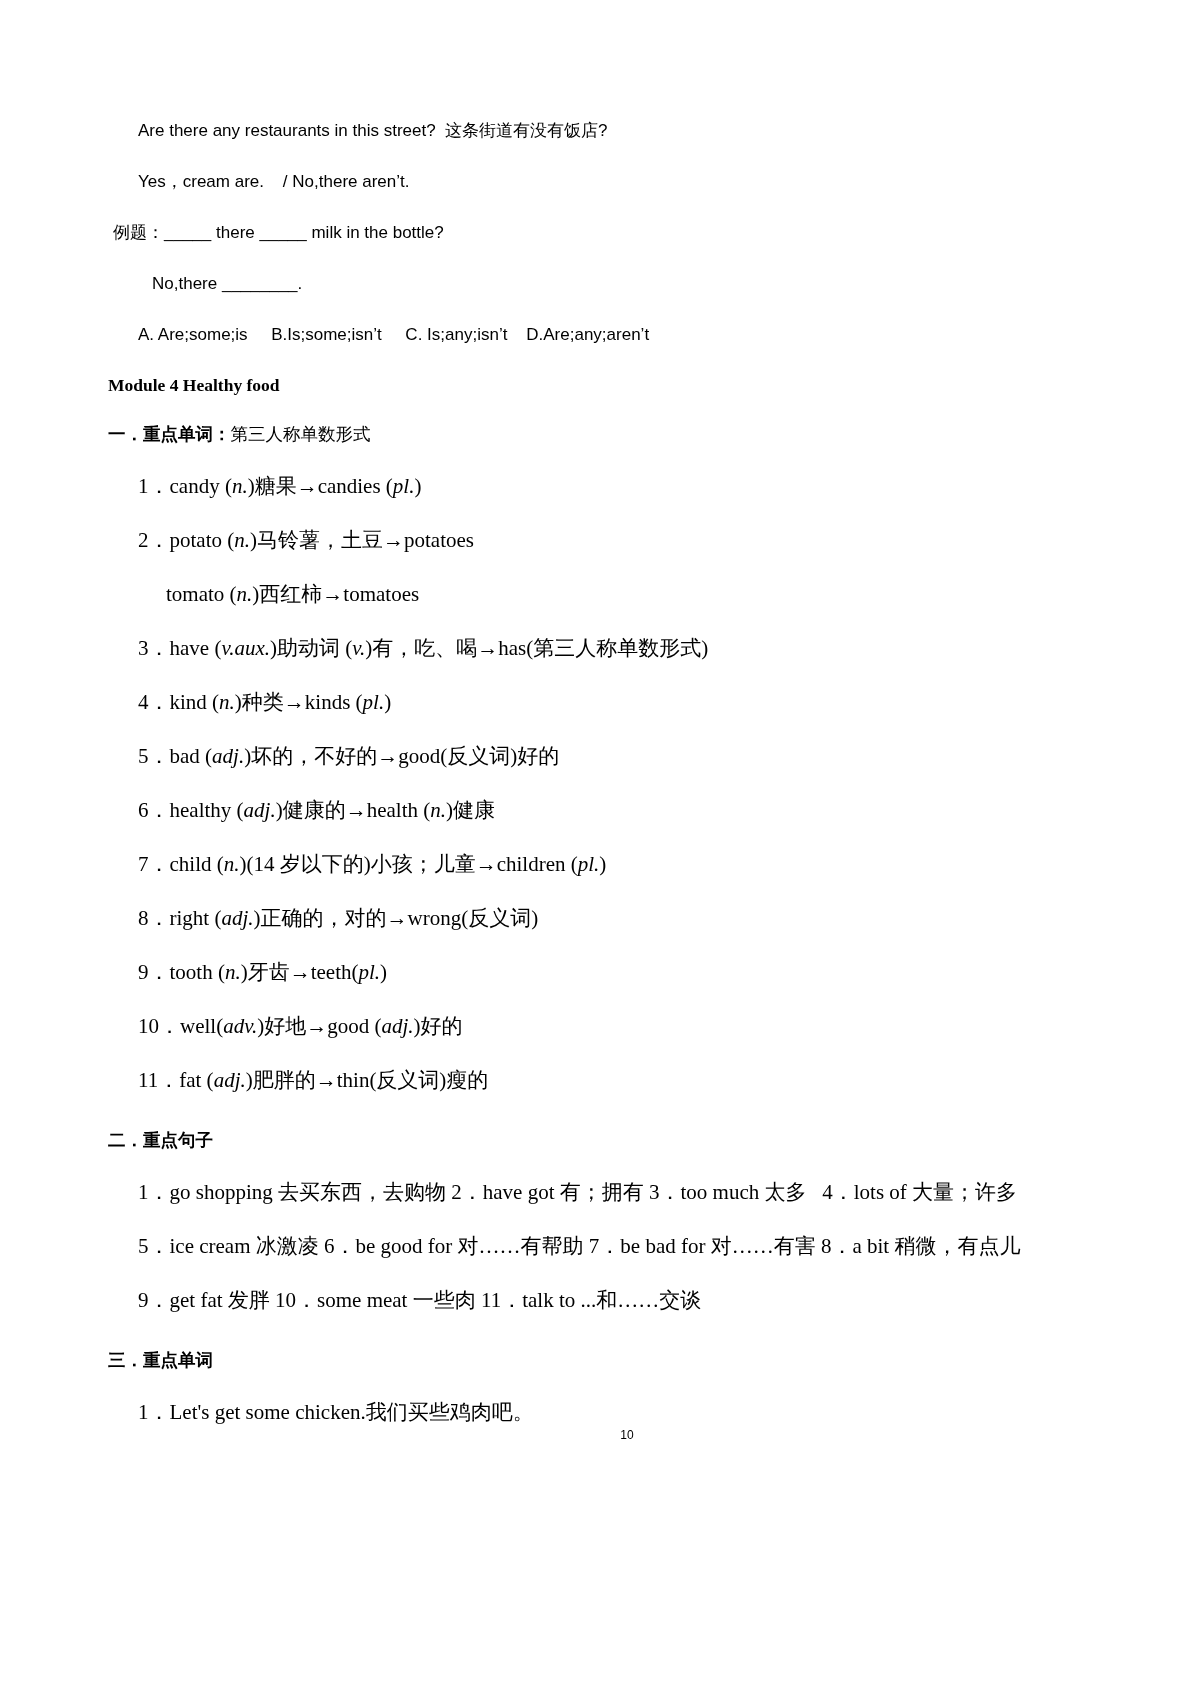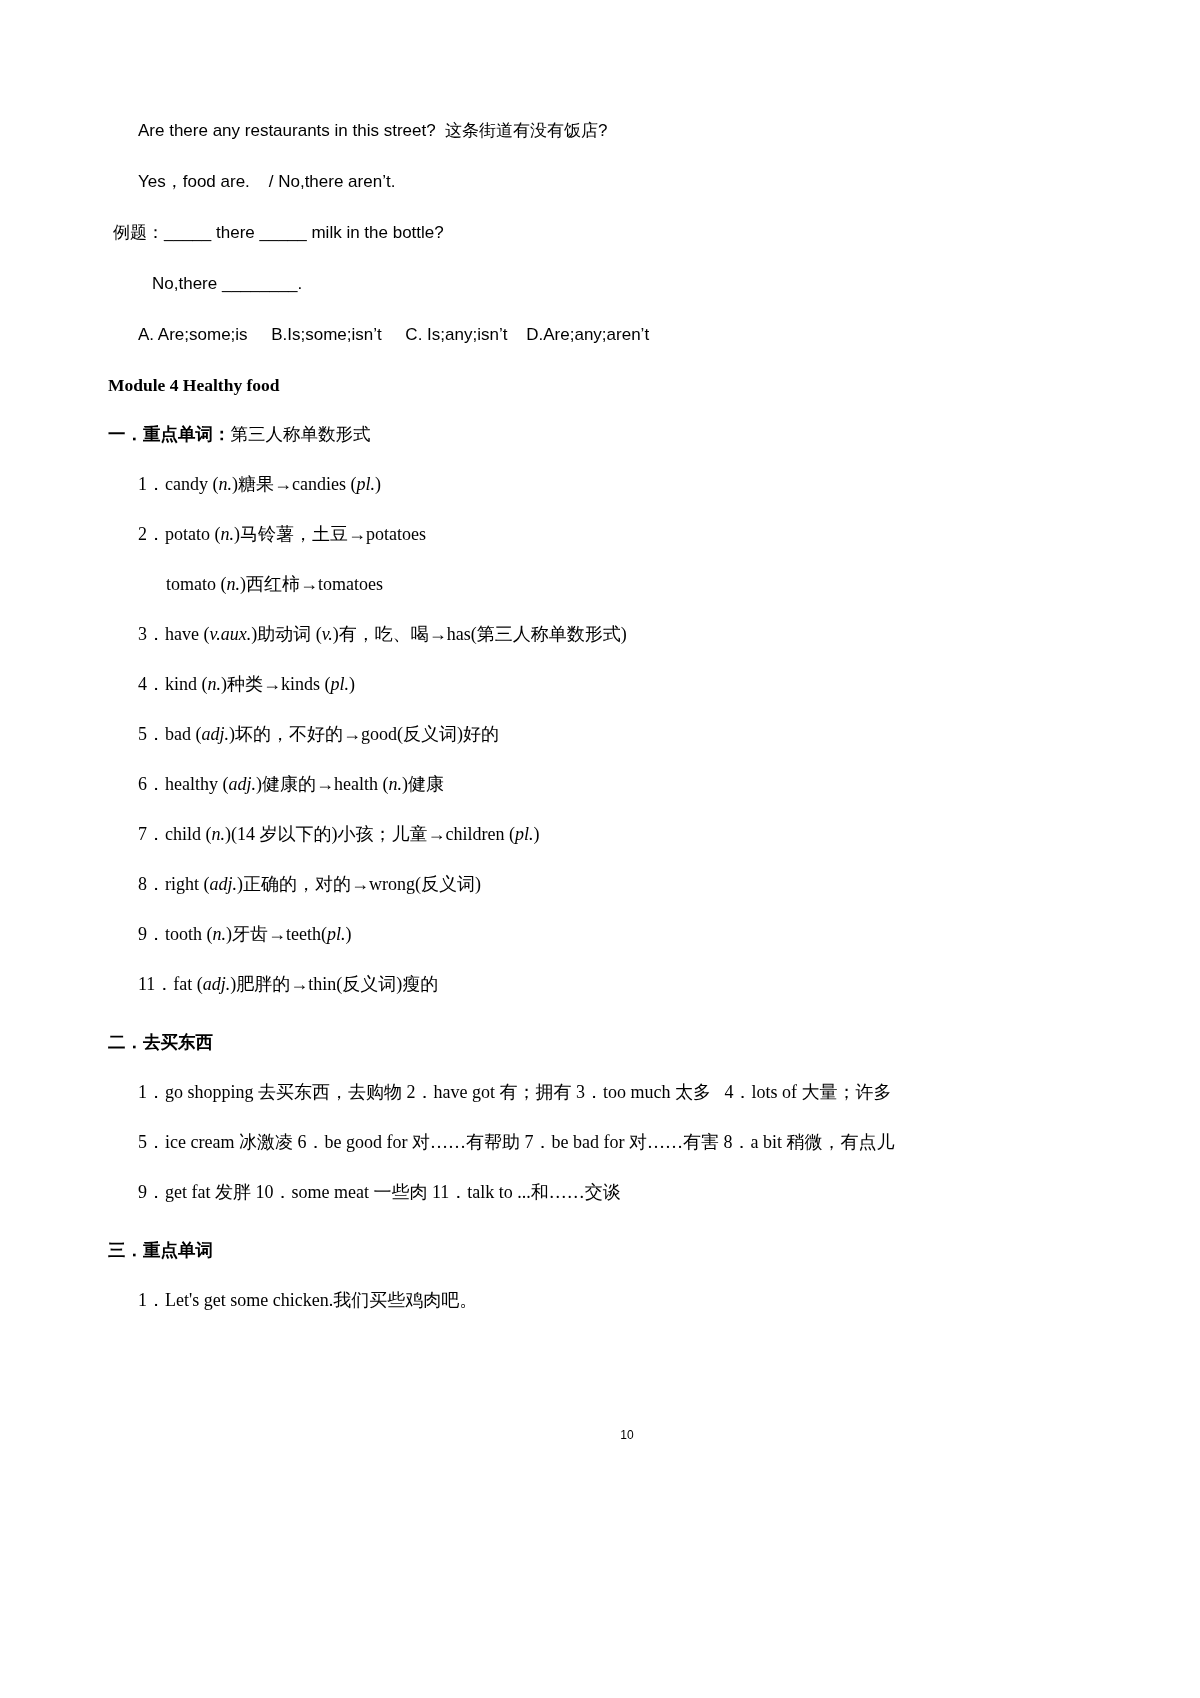--- a/index.html
+++ b/index.html
@@ -42,21 +42,21 @@
     font-weight: bold;
     font-family: "Liberation Serif", serif;
   }
   .sec-heading {
     margin: 0 0 26px 0;
     font-size: 17.5px;
     font-weight: bold;
   }
   .list-row {
     margin: 0 0 26px 0;
-    font-size: 18px;
+    font-size: 21px;
     margin-left: 30px;
     white-space: pre-wrap;
   }
   .spaced-top { margin-top: 34px; }
   .pagenum {
     position: absolute;
     left: 0;
     top: 1428px;
     width: 1200px;
     text-align: center;
@@ -66,42 +66,43 @@
   }
   i { font-style: italic; }
 </style>
 </head>
 <body>
 
 <div class="page">
   <div class="content">
 
     <p class="line sans indent-1">Are there any restaurants in this street?  这条街道有没有饭店?</p>
-    <p class="line sans indent-1">Yes，food are.    / No,there aren’t.</p>
+    <p class="line sans indent-1">Yes，cream are.    / No,there aren’t.</p>
     <p class="line sans indent-2">例题：_____ there _____ milk in the bottle?</p>
     <p class="line sans indent-3">No,there ________.</p>
     <p class="line sans indent-1">A. Are;some;is     B.Is;some;isn’t     C. Is;any;isn’t    D.Are;any;aren’t</p>
 
     <p class="heading">Module 4 Healthy food</p>
 
     <p class="sec-heading"><span>一．重点单词：</span><span style="font-weight:normal">第三人称单数形式</span></p>
 
     <p class="list-row">1．candy (<i>n.</i>)糖果→candies (<i>pl.</i>)</p>
     <p class="list-row">2．potato (<i>n.</i>)马铃薯，土豆→potatoes</p>
     <p class="list-row" style="margin-left:58px">tomato (<i>n.</i>)西红柿→tomatoes</p>
     <p class="list-row">3．have (<i>v.aux.</i>)助动词 (<i>v.</i>)有，吃、喝→has(第三人称单数形式)</p>
     <p class="list-row">4．kind (<i>n.</i>)种类→kinds (<i>pl.</i>)</p>
     <p class="list-row">5．bad (<i>adj.</i>)坏的，不好的→good(反义词)好的</p>
     <p class="list-row">6．healthy (<i>adj.</i>)健康的→health (<i>n.</i>)健康</p>
     <p class="list-row">7．child (<i>n.</i>)(14 岁以下的)小孩；儿童→children (<i>pl.</i>)</p>
     <p class="list-row">8．right (<i>adj.</i>)正确的，对的→wrong(反义词)</p>
     <p class="list-row">9．tooth (<i>n.</i>)牙齿→teeth(<i>pl.</i>)</p>
+    <p class="list-row">10．well(<i>adv.</i>)好地→good (<i>adj.</i>)好的</p>
     <p class="list-row">11．fat (<i>adj.</i>)肥胖的→thin(反义词)瘦的</p>
 
-    <p class="sec-heading spaced-top">二．去买东西</p>
+    <p class="sec-heading spaced-top">二．重点句子</p>
     <p class="list-row">1．go shopping 去买东西，去购物 2．have got 有；拥有 3．too much 太多   4．lots of 大量；许多</p>
     <p class="list-row">5．ice cream 冰激凌 6．be good for 对……有帮助 7．be bad for 对……有害 8．a bit 稍微，有点儿</p>
     <p class="list-row">9．get fat 发胖 10．some meat 一些肉 11．talk to ...和……交谈</p>
 
     <p class="sec-heading spaced-top">三．重点单词</p>
     <p class="list-row">1．Let's get some chicken.我们买些鸡肉吧。</p>
 
   </div>
 
   <div class="pagenum">10</div>

